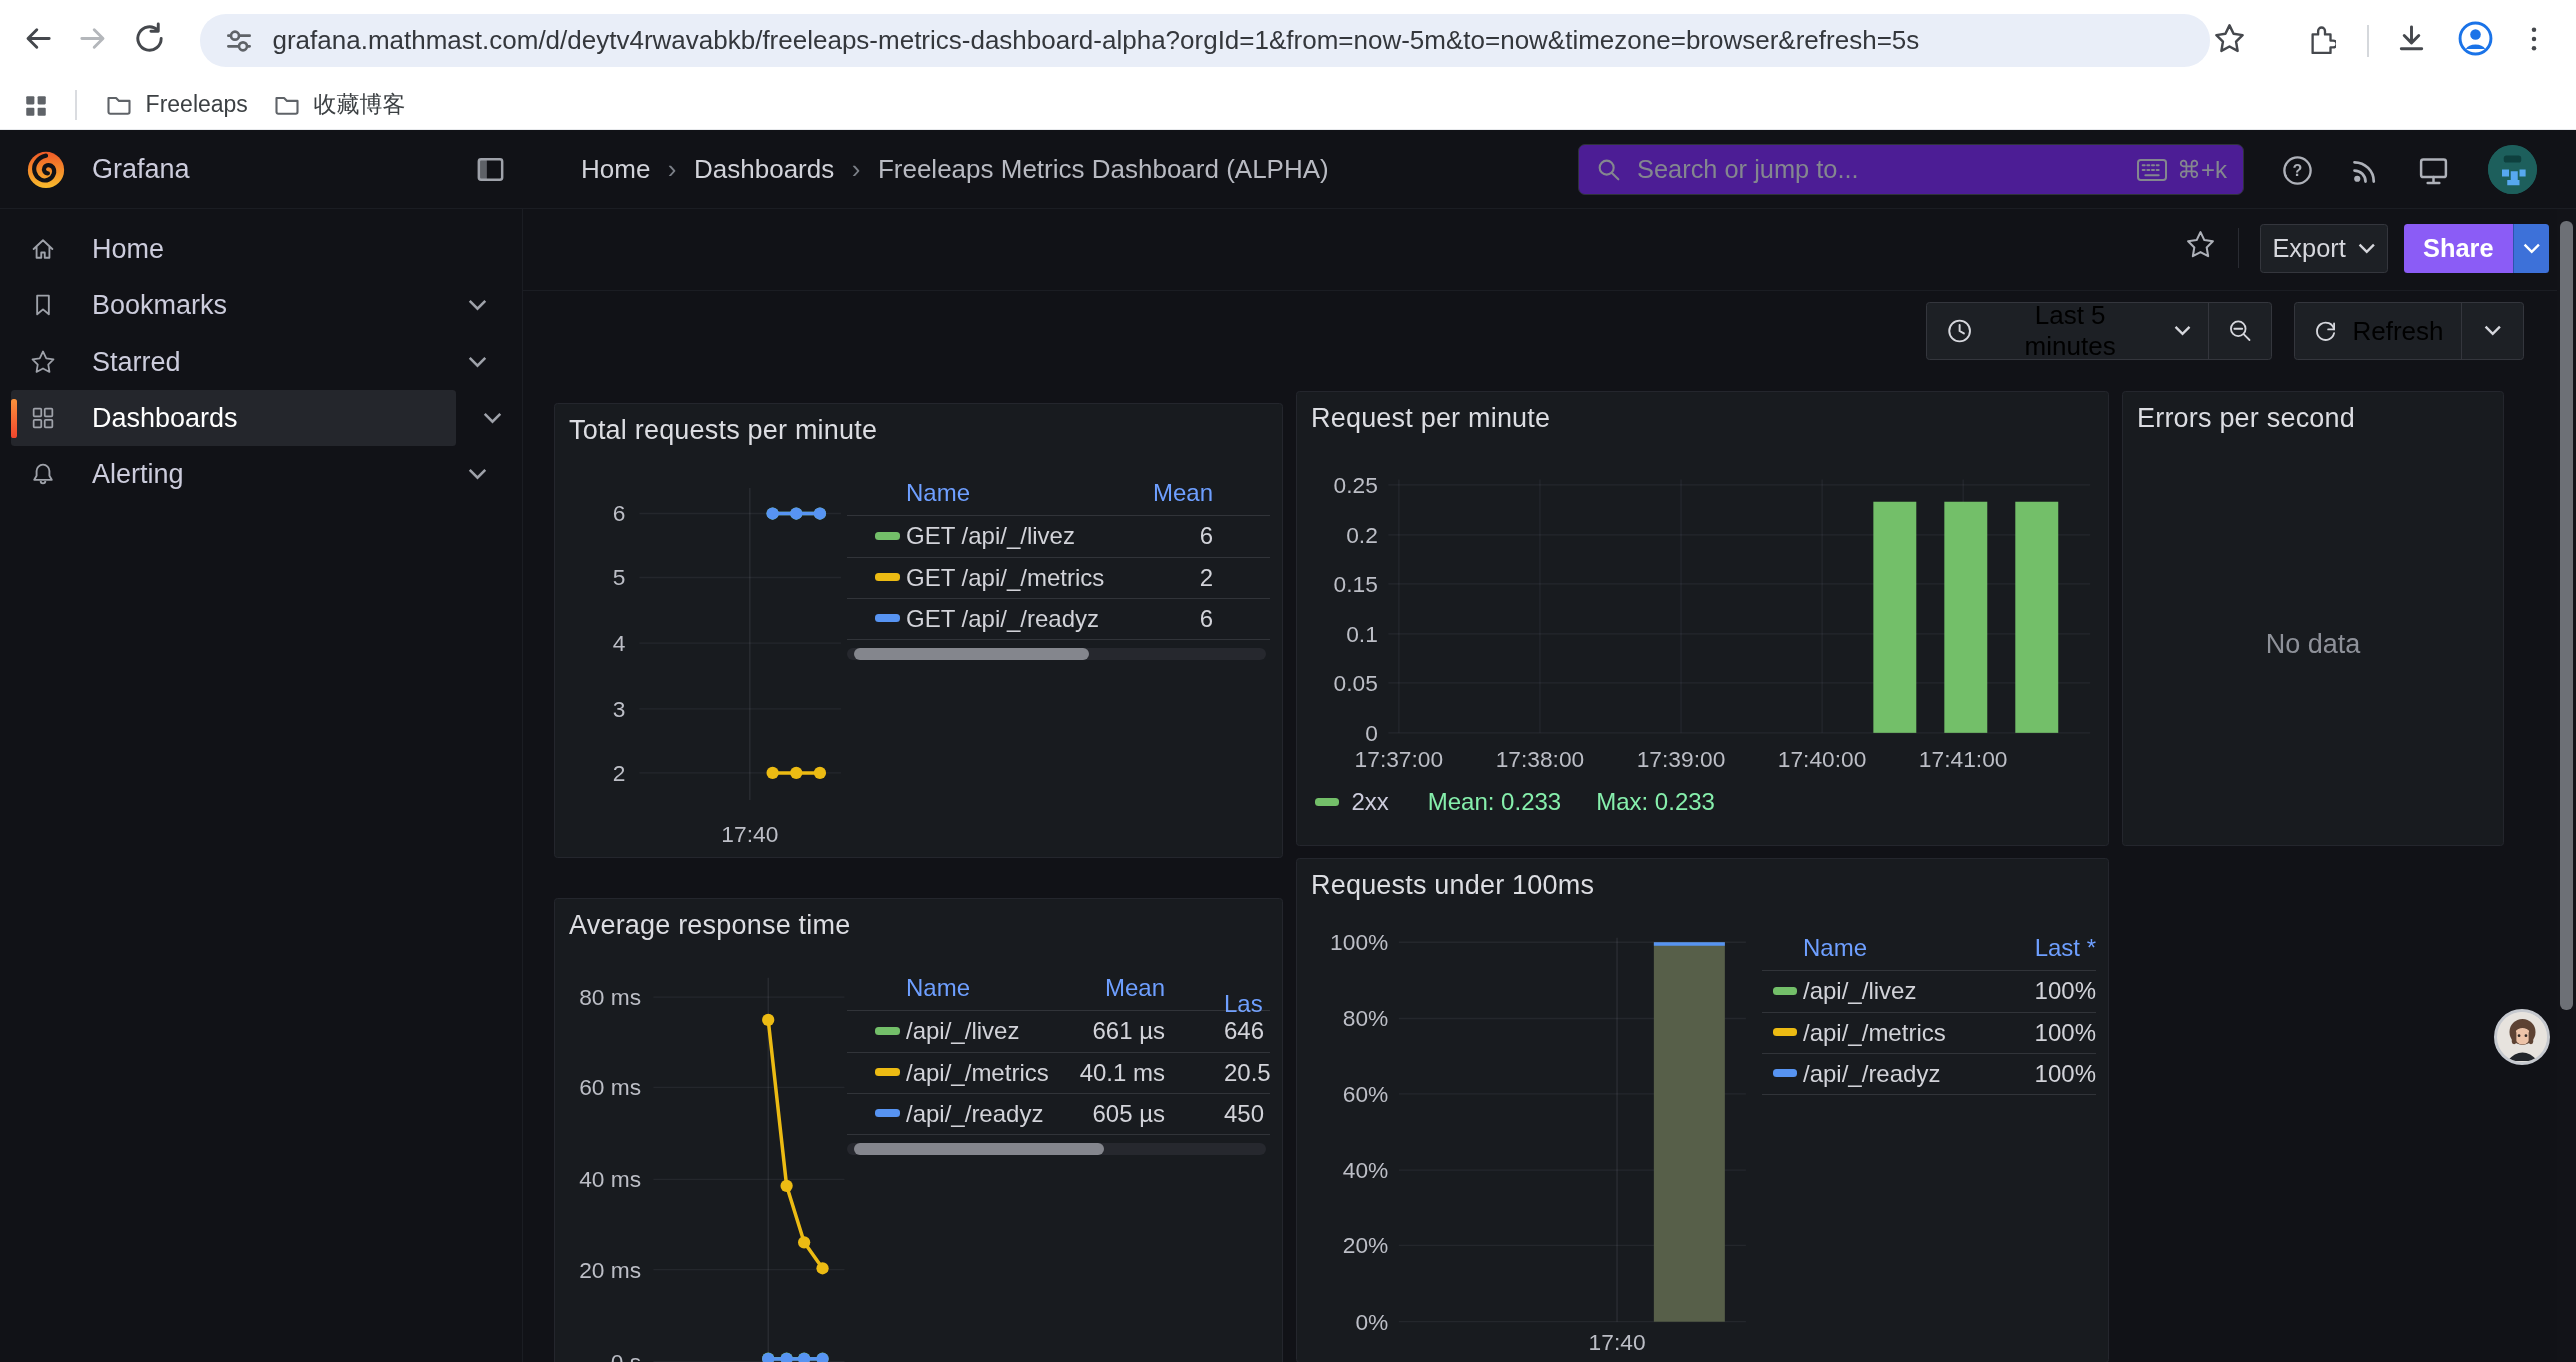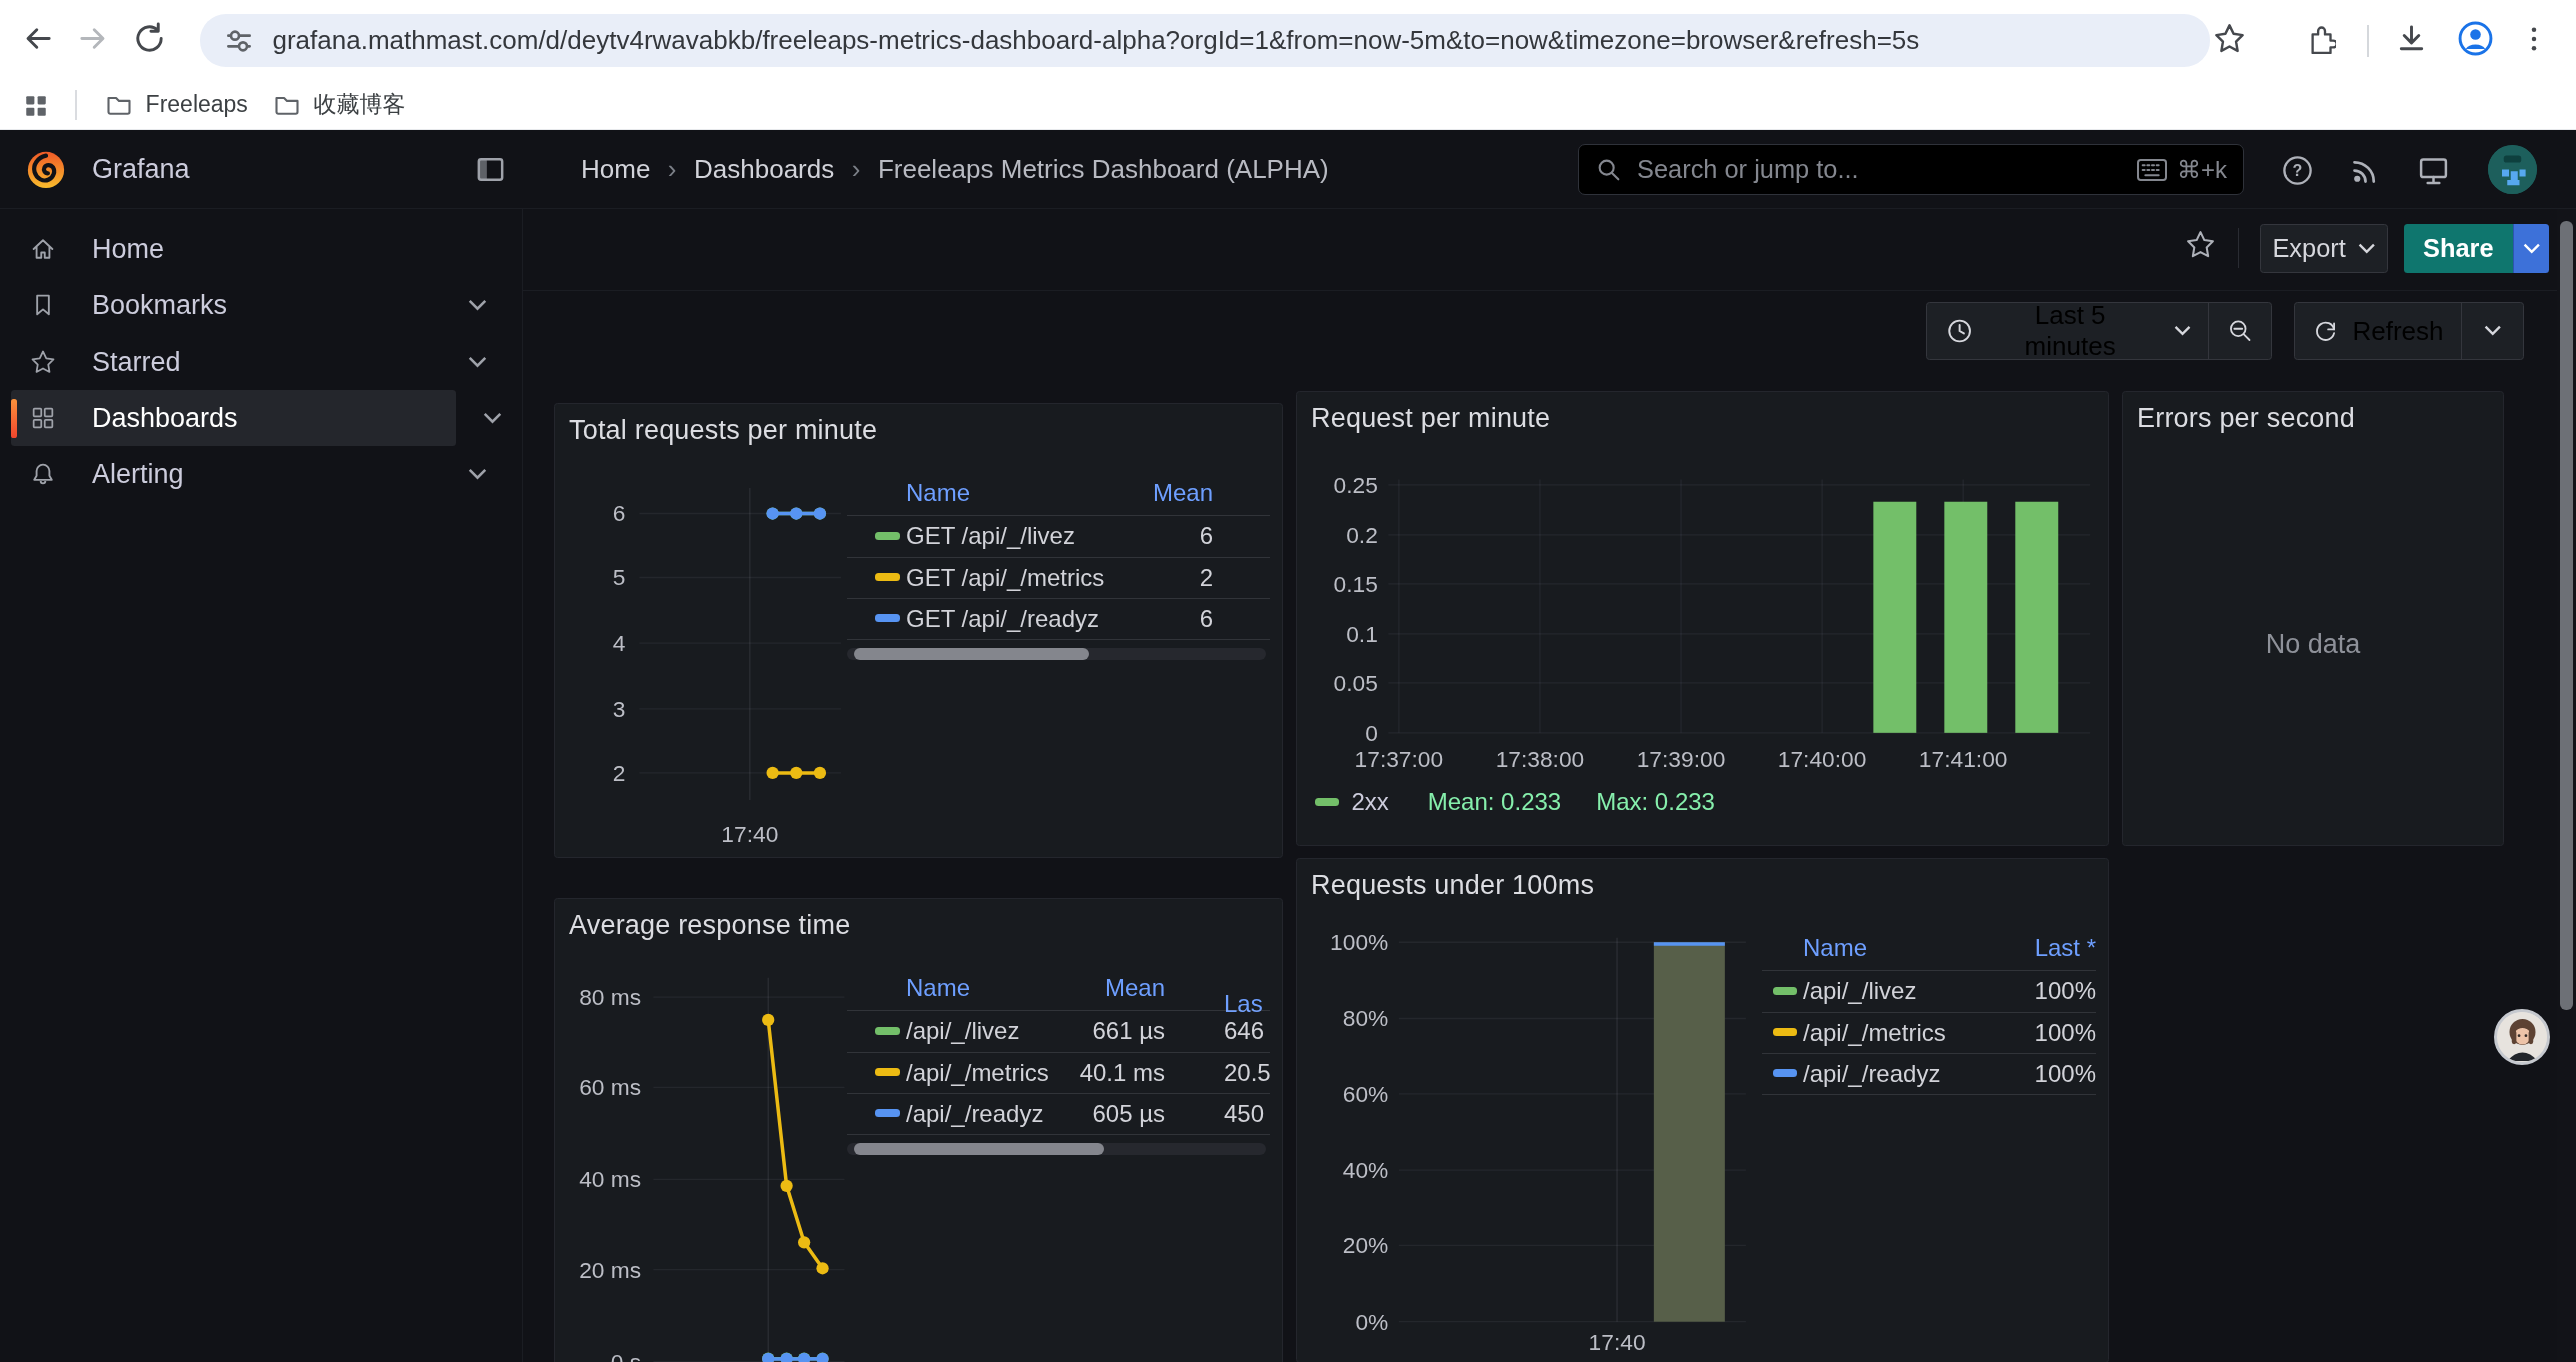--- a/index.html
+++ b/index.html
@@ -33,21 +33,21 @@
   .gf-header { position:absolute; left:0; top:0; width:2576px; height:79px; border-bottom:0.9px solid #1b1d23; }
   .brand { position:absolute; left:25.4px; top:18.4px; display:flex; align-items:center; gap:24.6px; }
   .brand-label { font-size:27px; color:#ccccdc; }
   .side-toggle { position:absolute; left:473px; top:22px; color:#9fa2aa; }
   .crumbs { position:absolute; left:581px; top:0; height:79px; display:flex; align-items:center; font-size:26px; }
   .crumb { color:#d2d3da; }
   .crumb.current { color:#b8bac2; }
   .crumb-sep { color:#7b7f87; padding:0 17.5px; font-size:26px; }
   .crumb-sep::before { content:"›"; }
   .searchbox { position:absolute; left:1578px; top:14px; width:666px; height:51px; border:0.9px solid #2f323a;
-    background:#000000; border-radius:7px; display:flex; align-items:center; padding:0 16px; gap:14px; }
+    background:#4c1d95; border-radius:7px; display:flex; align-items:center; padding:0 16px; gap:14px; }
   .search-ph { flex:1; font-size:25.4px; color:#84878f; }
   .search-kbd { display:flex; align-items:center; gap:8.8px; color:#84878f; font-size:24px; }
   .hd-icon { position:absolute; top:21px; width:39px; height:39px; display:flex; align-items:center;
     justify-content:center; color:#aeb1b9; }
   .hd-avatar { position:absolute; left:2488px; top:15px; width:49px; height:49px; border-radius:50%;
     overflow:hidden; background:#1d5f5c; }
 
   .gf-side { position:absolute; left:0; top:79px; width:523px; bottom:0; border-right:0.9px solid #1b1d23; }
   .side-item { position:absolute; left:10.5px; width:502px; height:56px; display:flex; align-items:center;
     border-radius:3.5px; color:#9fa2aa; }
@@ -60,21 +60,21 @@
     background:linear-gradient(180deg,#fb923c,#f0452d); }
   .side-item.selected .s-chev { position:absolute; left:472px; }
 
   .gf-actions-border { position:absolute; left:523px; top:160px; right:0; height:0.9px; background:#1b1d23; }
   .fav-star { position:absolute; left:2181px; top:95px; width:39px; height:39px; color:#aeb1b9;
     display:flex; align-items:center; justify-content:center; }
   .act-divider { position:absolute; left:2238px; top:98px; width:0.9px; height:40px; background:#2a2c33; }
   .btn-secondary { position:absolute; height:49px; border:0.9px solid #34363d; background:#1d2025; border-radius:3.5px;
     color:#d6d7dd; font-size:25.4px; font-weight:500; display:flex; align-items:center; justify-content:center; gap:12.3px; }
   .btn-share { position:absolute; left:2404px; top:94px; height:49px; display:flex; border-radius:3.5px; overflow:hidden; }
-  .btn-share .main { background:#0f766e; color:#fff; font-size:25.4px; font-weight:700; display:flex;
+  .btn-share .main { background:#8b5cf6; color:#fff; font-size:25.4px; font-weight:700; display:flex;
     align-items:center; padding:0 19px; }
   .btn-share .sep { width:1.8px; background:#2c55ad; }
   .btn-share .chev { background:#3d71d9; color:#fff; width:35px; display:flex; align-items:center; justify-content:center; }
 
   .group-btn { position:absolute; top:172px; height:58px; border:0.9px solid #34363d; background:#1d2025;
     border-radius:3.5px; display:flex; align-items:stretch; color:#d6d7dd; }
   .group-seg { display:flex; align-items:center; gap:14px; padding:0 17.5px; font-size:26px; font-weight:500; }
   .group-sep { width:0.9px; background:#34363d; }
 
   

